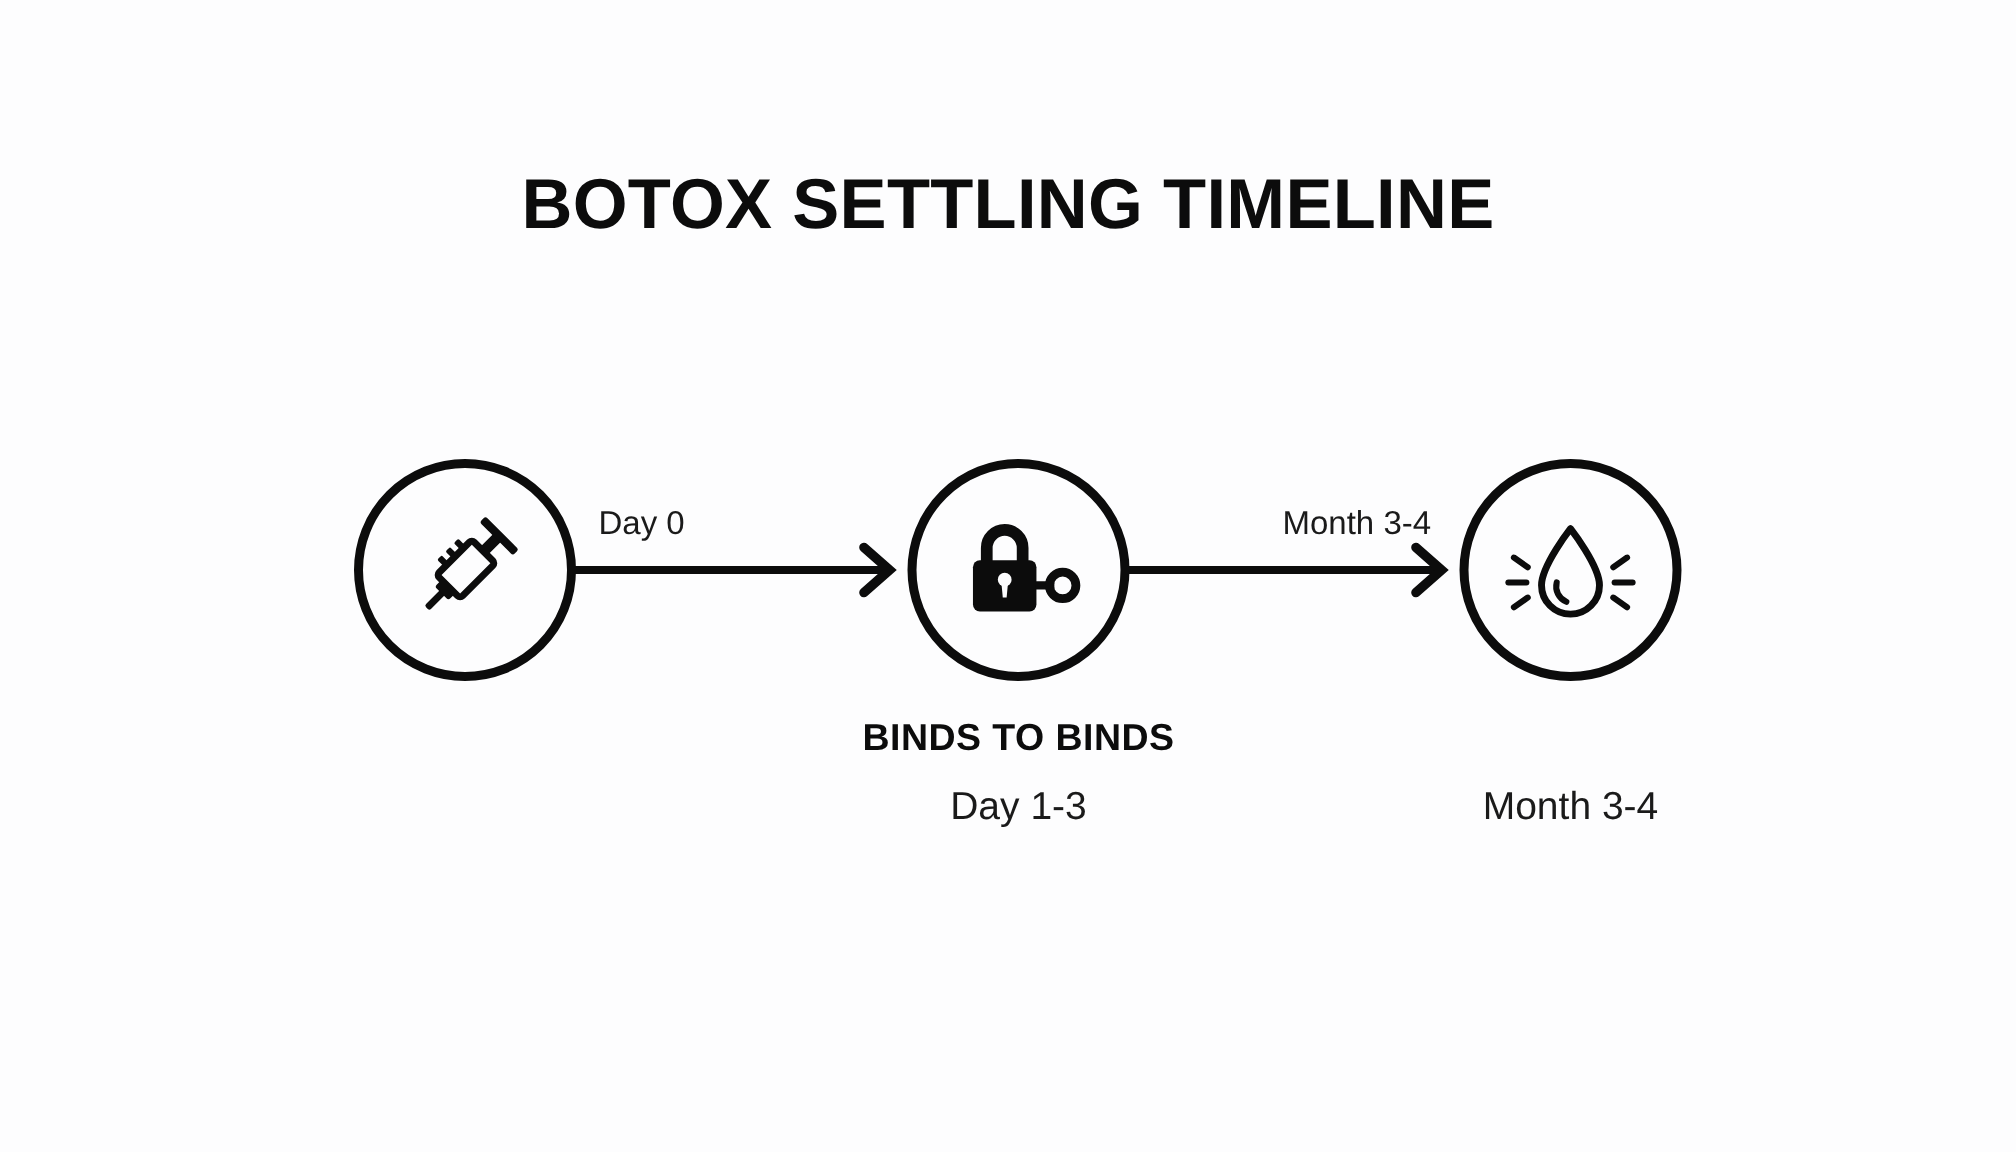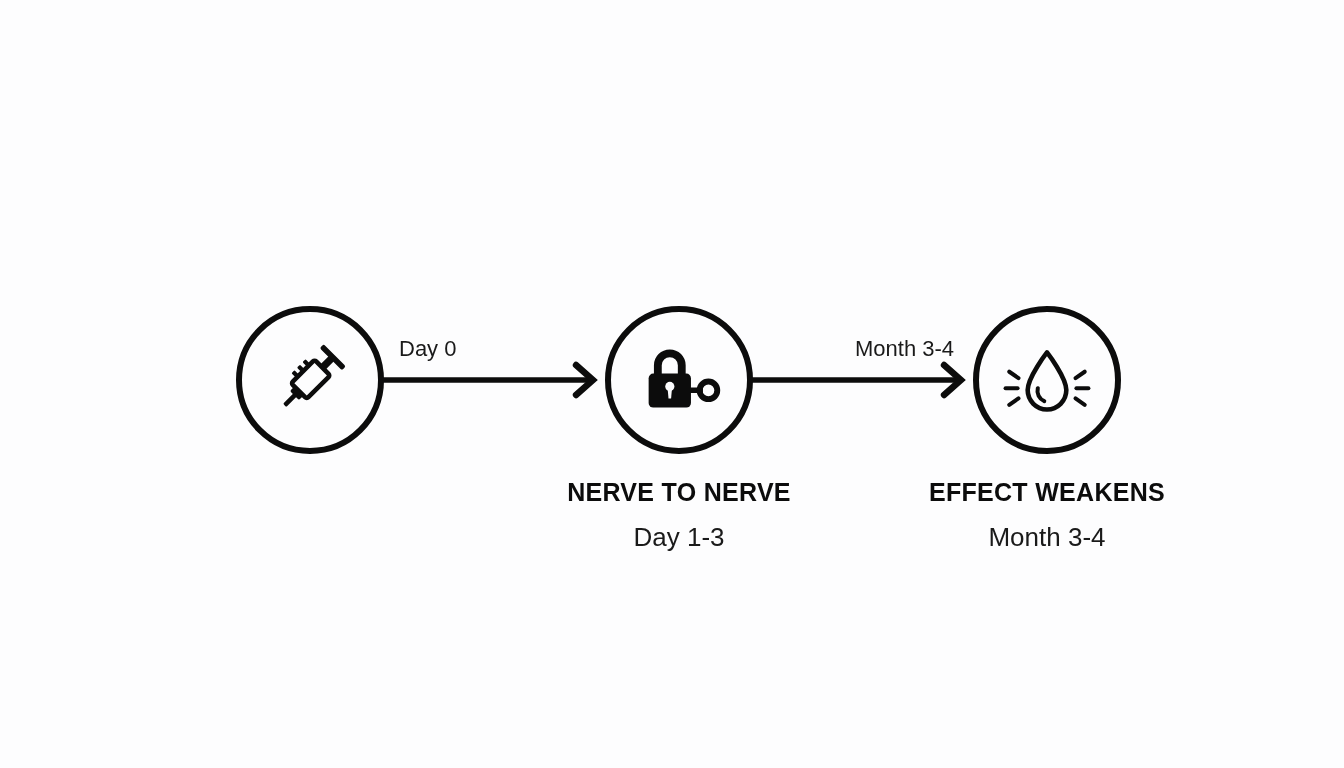--- a/index.html
+++ b/index.html
@@ -112,20 +112,21 @@
     text-align: right;
   }
   #connector-label-0 { left: 399px; }
   #connector-label-1 { left: 855px; }
 </style>
 </head>
 <body>
 
 <div id="canvas">
 
+  <div class="title">BOTOX SETTLING TIMELINE</div>
 
   <div class="node" id="node-0">
     <div class="node-circle"></div>
     <svg class="node-icon" viewBox="0 0 100 100">
       <g transform="rotate(-45 50 50)" fill="#0c0c0c" stroke="none">
 
         <rect x="11" y="47.5" width="17" height="5" rx="1.6"></rect>
 
         <rect x="26" y="43" width="8" height="14" rx="2"></rect>
 
@@ -191,19 +192,18 @@
 
   <div class="connector" id="connector-1">
     <svg width="224" height="44" viewBox="0 0 224 44">
       <line x1="0" y1="22" x2="206" y2="22" stroke="#0c0c0c" stroke-width="5.4"></line>
       <polyline points="192,7 209,22 192,37" fill="none" stroke="#0c0c0c" stroke-width="6.4" stroke-linecap="round" stroke-linejoin="miter"></polyline>
     </svg>
   </div>
   <div class="connector-label" id="connector-label-1">Month 3-4</div>
 
 
-  <div class="node-label" id="label-1">NERVE TO NERVE</div>
+  <div class="node-label" id="label-1">BINDS TO BINDS</div>
   <div class="node-sublabel" id="sublabel-1">Day 1-3</div>
 
-  <div class="node-label" id="label-2">EFFECT WEAKENS</div>
   <div class="node-sublabel" id="sublabel-2">Month 3-4</div>
 
 </div>
 
 </body></html>

